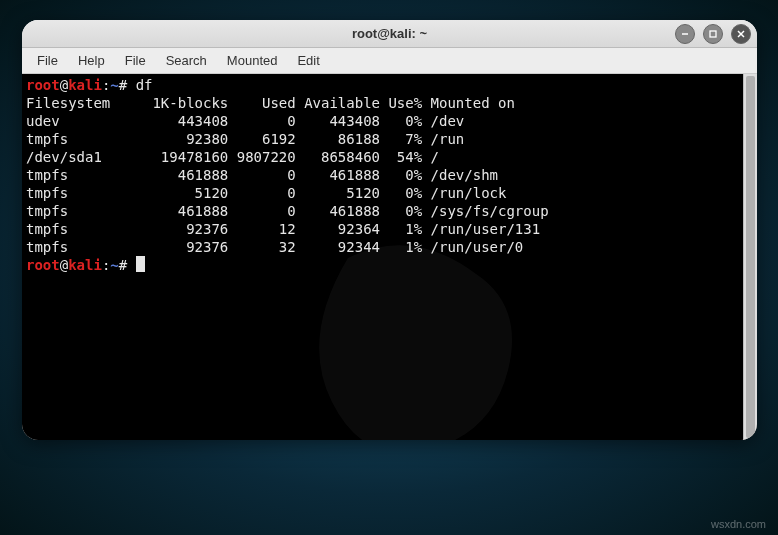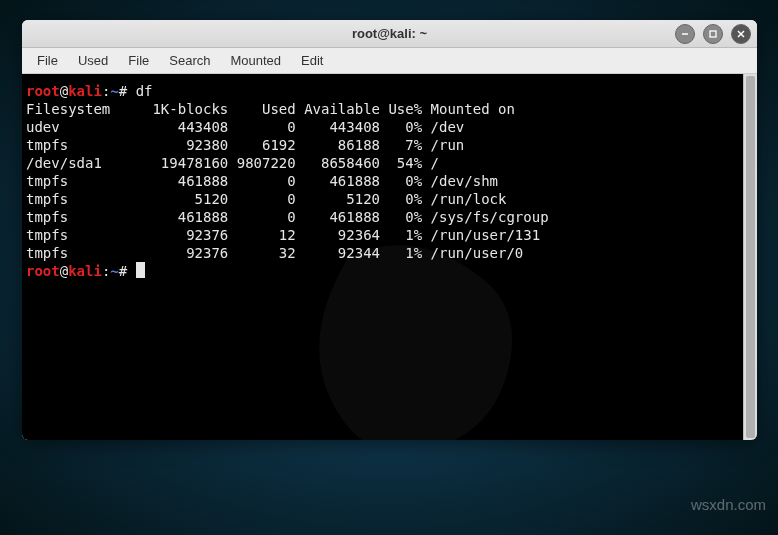--- a/index.html
+++ b/index.html
@@ -11,21 +11,21 @@
       overflow: hidden;
       position: relative;
     }
     .window {
       position: absolute;
       top: 20px;
       left: 22px;
       width: 735px;
       height: 420px;
       background: #f2f1f0;
-      border-radius: 6px;
+      border-radius: 16px;
       box-shadow: 0 4px 20px rgba(0,0,0,0.5);
       display: flex;
       flex-direction: column;
       overflow: hidden;
     }
     .titlebar {
       height: 28px;
       background: linear-gradient(#e8e8e8, #d8d8d8);
       display: flex;
       align-items: center;
@@ -75,21 +75,21 @@
       cursor: pointer;
     }
     .terminal-wrap {
       flex: 1;
       background: #000;
       display: flex;
       position: relative;
     }
     .terminal {
       flex: 1;
-      padding: 8px 4px;
+      padding: 2px 4px;
       font-family: "DejaVu Sans Mono", "Liberation Mono", monospace;
       font-size: 14px;
       line-height: 18px;
       color: #e6e6e6;
       white-space: pre;
       overflow: hidden;
     }
     .scrollbar {
       width: 14px;
       background: #dedede;
@@ -113,23 +113,23 @@
     .cursor {
       display: inline-block;
       width: 9px;
       height: 16px;
       background: #e6e6e6;
       vertical-align: text-bottom;
       margin-bottom: 1px;
     }
     .watermark {
       position: absolute;
-      bottom: 22px;
+      bottom: 5px;
       right: 12px;
-      font-size: 15px;
+      font-size: 11px;
       color: rgba(255,255,255,0.35);
       font-family: sans-serif;
     }
     .row { display: block; }
     .dragon {
       position: absolute;
       top: 120px;
       left: 200px;
       width: 380px;
       height: 320px;
@@ -158,21 +158,21 @@
         <svg width="10" height="10" viewBox="0 0 10 10">
             <line x1="2" y1="2" x2="8" y2="8" stroke="#fff" stroke-width="1.5"></line>
             <line x1="8" y1="2" x2="2" y2="8" stroke="#fff" stroke-width="1.5"></line>
           </svg>
       </div>
     </div>
   </div>
 
   <div class="menubar">
     <span class="menu-item">File</span>
-    <span class="menu-item">Used</span>
+    <span class="menu-item">Help</span>
     <span class="menu-item">File</span>
     <span class="menu-item">Search</span>
     <span class="menu-item">Mounted</span>
     <span class="menu-item">Edit</span>
   </div>
 
   <div class="terminal-wrap">
     <svg class="dragon" viewBox="0 0 100 100">
       <path d="M30,20 Q50,10 70,25 Q85,35 80,55 Q75,75 55,80 Q35,85 25,65 Q15,45 30,20 Z M40,35 Q50,30 60,38 Q65,48 58,58 Q48,65 40,55 Q35,45 40,35 Z" fill="#fff"></path>
     </svg>

